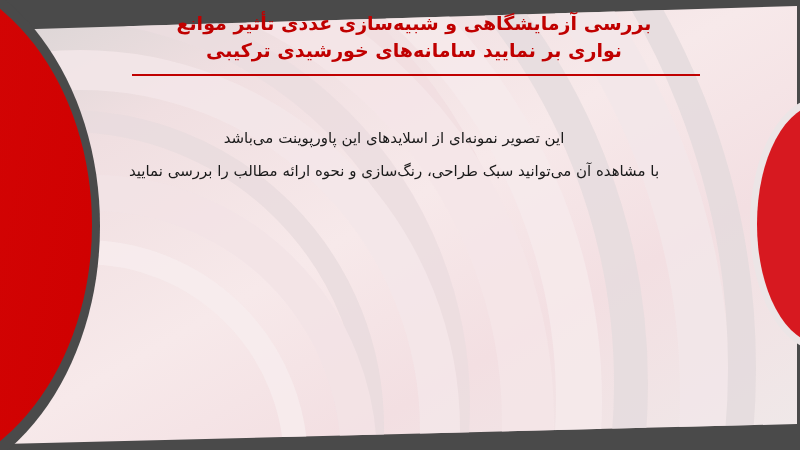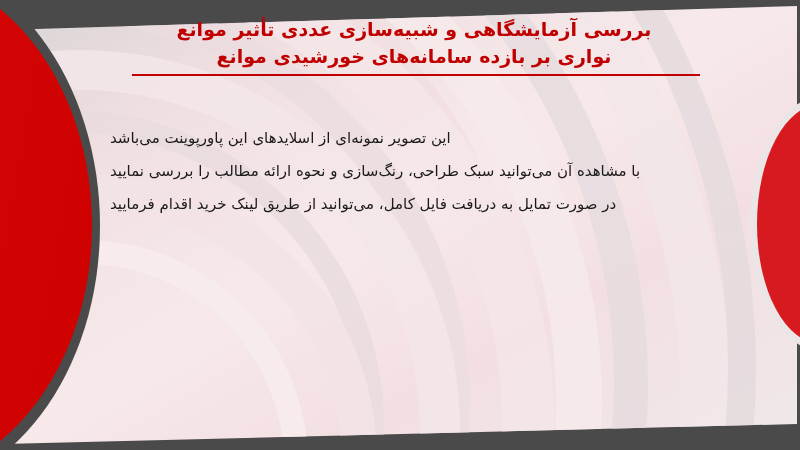--- a/index.html
+++ b/index.html
@@ -91,21 +91,21 @@
     width: 142px;
     height: 254px;
     border-radius: 50%;
     background: #ece5e6;
   }
 
   
   .title-block {
     position: absolute;
     left: 120px;
-    top: 16px;
+    top: 10px;
     width: 588px;
     text-align: center;
     z-index: 8;
   }
   .title-line {
     color: #c00000;
     font-size: 19px;
     font-weight: bold;
     line-height: 27px;
     white-space: nowrap;
@@ -120,21 +120,21 @@
     background: #c00000;
     z-index: 8;
   }
 
   
   .body-block {
     position: absolute;
     left: 110px;
     top: 122px;
     width: 568px;
-    text-align: left;
+    text-align: center;
     direction: rtl;
     z-index: 8;
   }
   .body-line {
     color: #1a1a1a;
     font-size: 15px;
     line-height: 33px;
     white-space: nowrap;
   }
 </style>
@@ -164,23 +164,22 @@
 
     <div class="red-right-halo"></div>
     <div class="red-right"></div>
   </div>
 
   <div class="red-left-outline"></div>
   <div class="red-left"></div>
 
   <div class="title-block">
     <div class="title-line">بررسی آزمایشگاهی و شبیه‌سازی عددی تأثیر موانع</div>
-    <div class="title-line">نواری بر بازده سامانه‌های خورشیدی موانع</div>
+    <div class="title-line">نواری بر نمایید سامانه‌های خورشیدی ترکیبی</div>
   </div>
   <div class="title-rule"></div>
 
   <div class="body-block">
     <div class="body-line">این تصویر نمونه‌ای از اسلایدهای این پاورپوینت می‌باشد</div>
     <div class="body-line">با مشاهده آن می‌توانید سبک طراحی، رنگ‌سازی و نحوه ارائه مطالب را بررسی نمایید</div>
-    <div class="body-line">در صورت تمایل به دریافت فایل کامل، می‌توانید از طریق لینک خرید اقدام فرمایید</div>
   </div>
 
 </div>
 
 </body></html>

